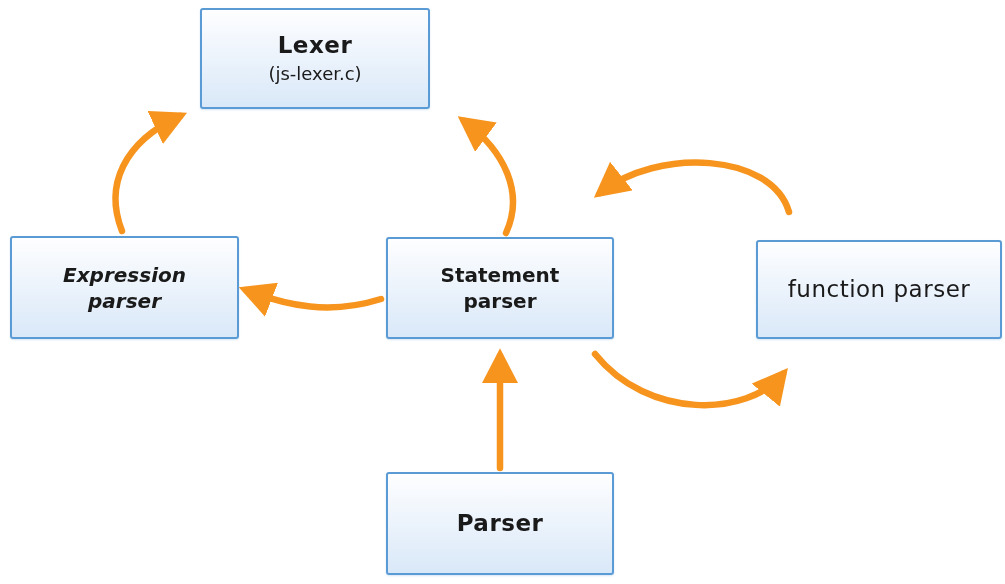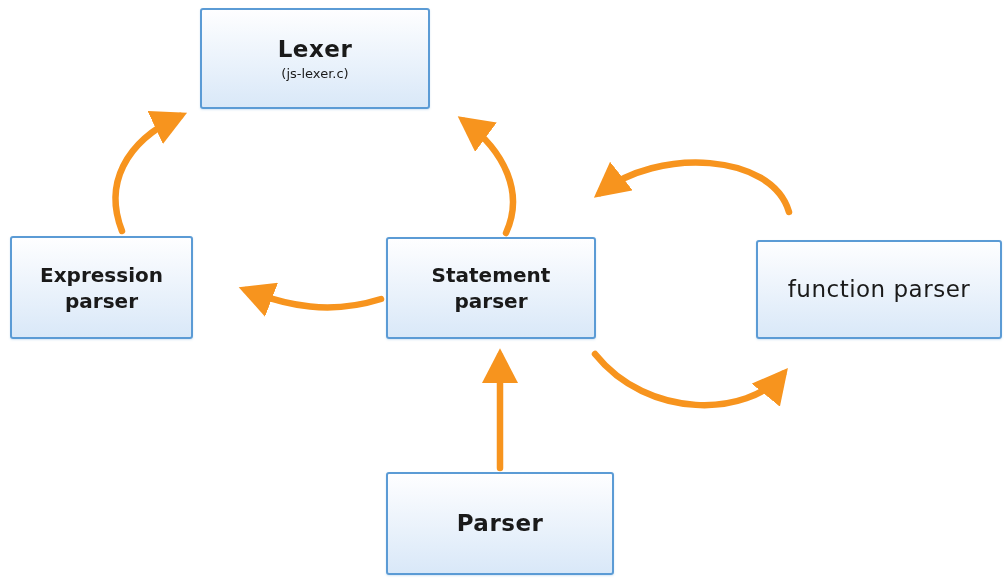--- a/index.html
+++ b/index.html
@@ -32,24 +32,24 @@
     display: flex;
     flex-direction: column;
     align-items: center;
     justify-content: center;
     text-align: center;
     color: #1a1a1a;
     padding: 6px 4px;
   }
   .node .title { font-size: 23px; font-weight: 600; letter-spacing: 0.5px; line-height: 1.25; }
   .node .name-line { font-size: 20px; font-weight: 600; line-height: 1.3; }
-  .node .subtitle { font-size: 13px; font-weight: 400; margin-top: 3px; line-height: 1.25; }
+  .node .subtitle { font-size: 18px; font-weight: 400; margin-top: 3px; line-height: 1.25; }
   .node-lexer       { left: 200px; top: 8px;   width: 230px; height: 101px; }
-  .node-expression  { left: 10px;  top: 236px; width: 183px; height: 103px; }
-  .node-statement   { left: 386px; top: 237px; width: 210px; height: 102px; text-align: center; }
+  .node-expression  { left: 10px;  top: 236px; width: 229px; height: 103px; font-style: italic; }
+  .node-statement   { left: 386px; top: 237px; width: 228px; height: 102px; text-align: center; }
   .node-function    { left: 756px; top: 240px; width: 246px; height: 99px; }
   .node-parser      { left: 386px; top: 472px; width: 228px; height: 103px; }
   .node-function .title { font-weight: 500; }
 </style>
 </head>
 <body>
 
 <div class="stage">
 
   <svg class="arrow-layer" width="1005" height="584" viewBox="0 0 1005 584" xmlns="http://www.w3.org/2000/svg">

